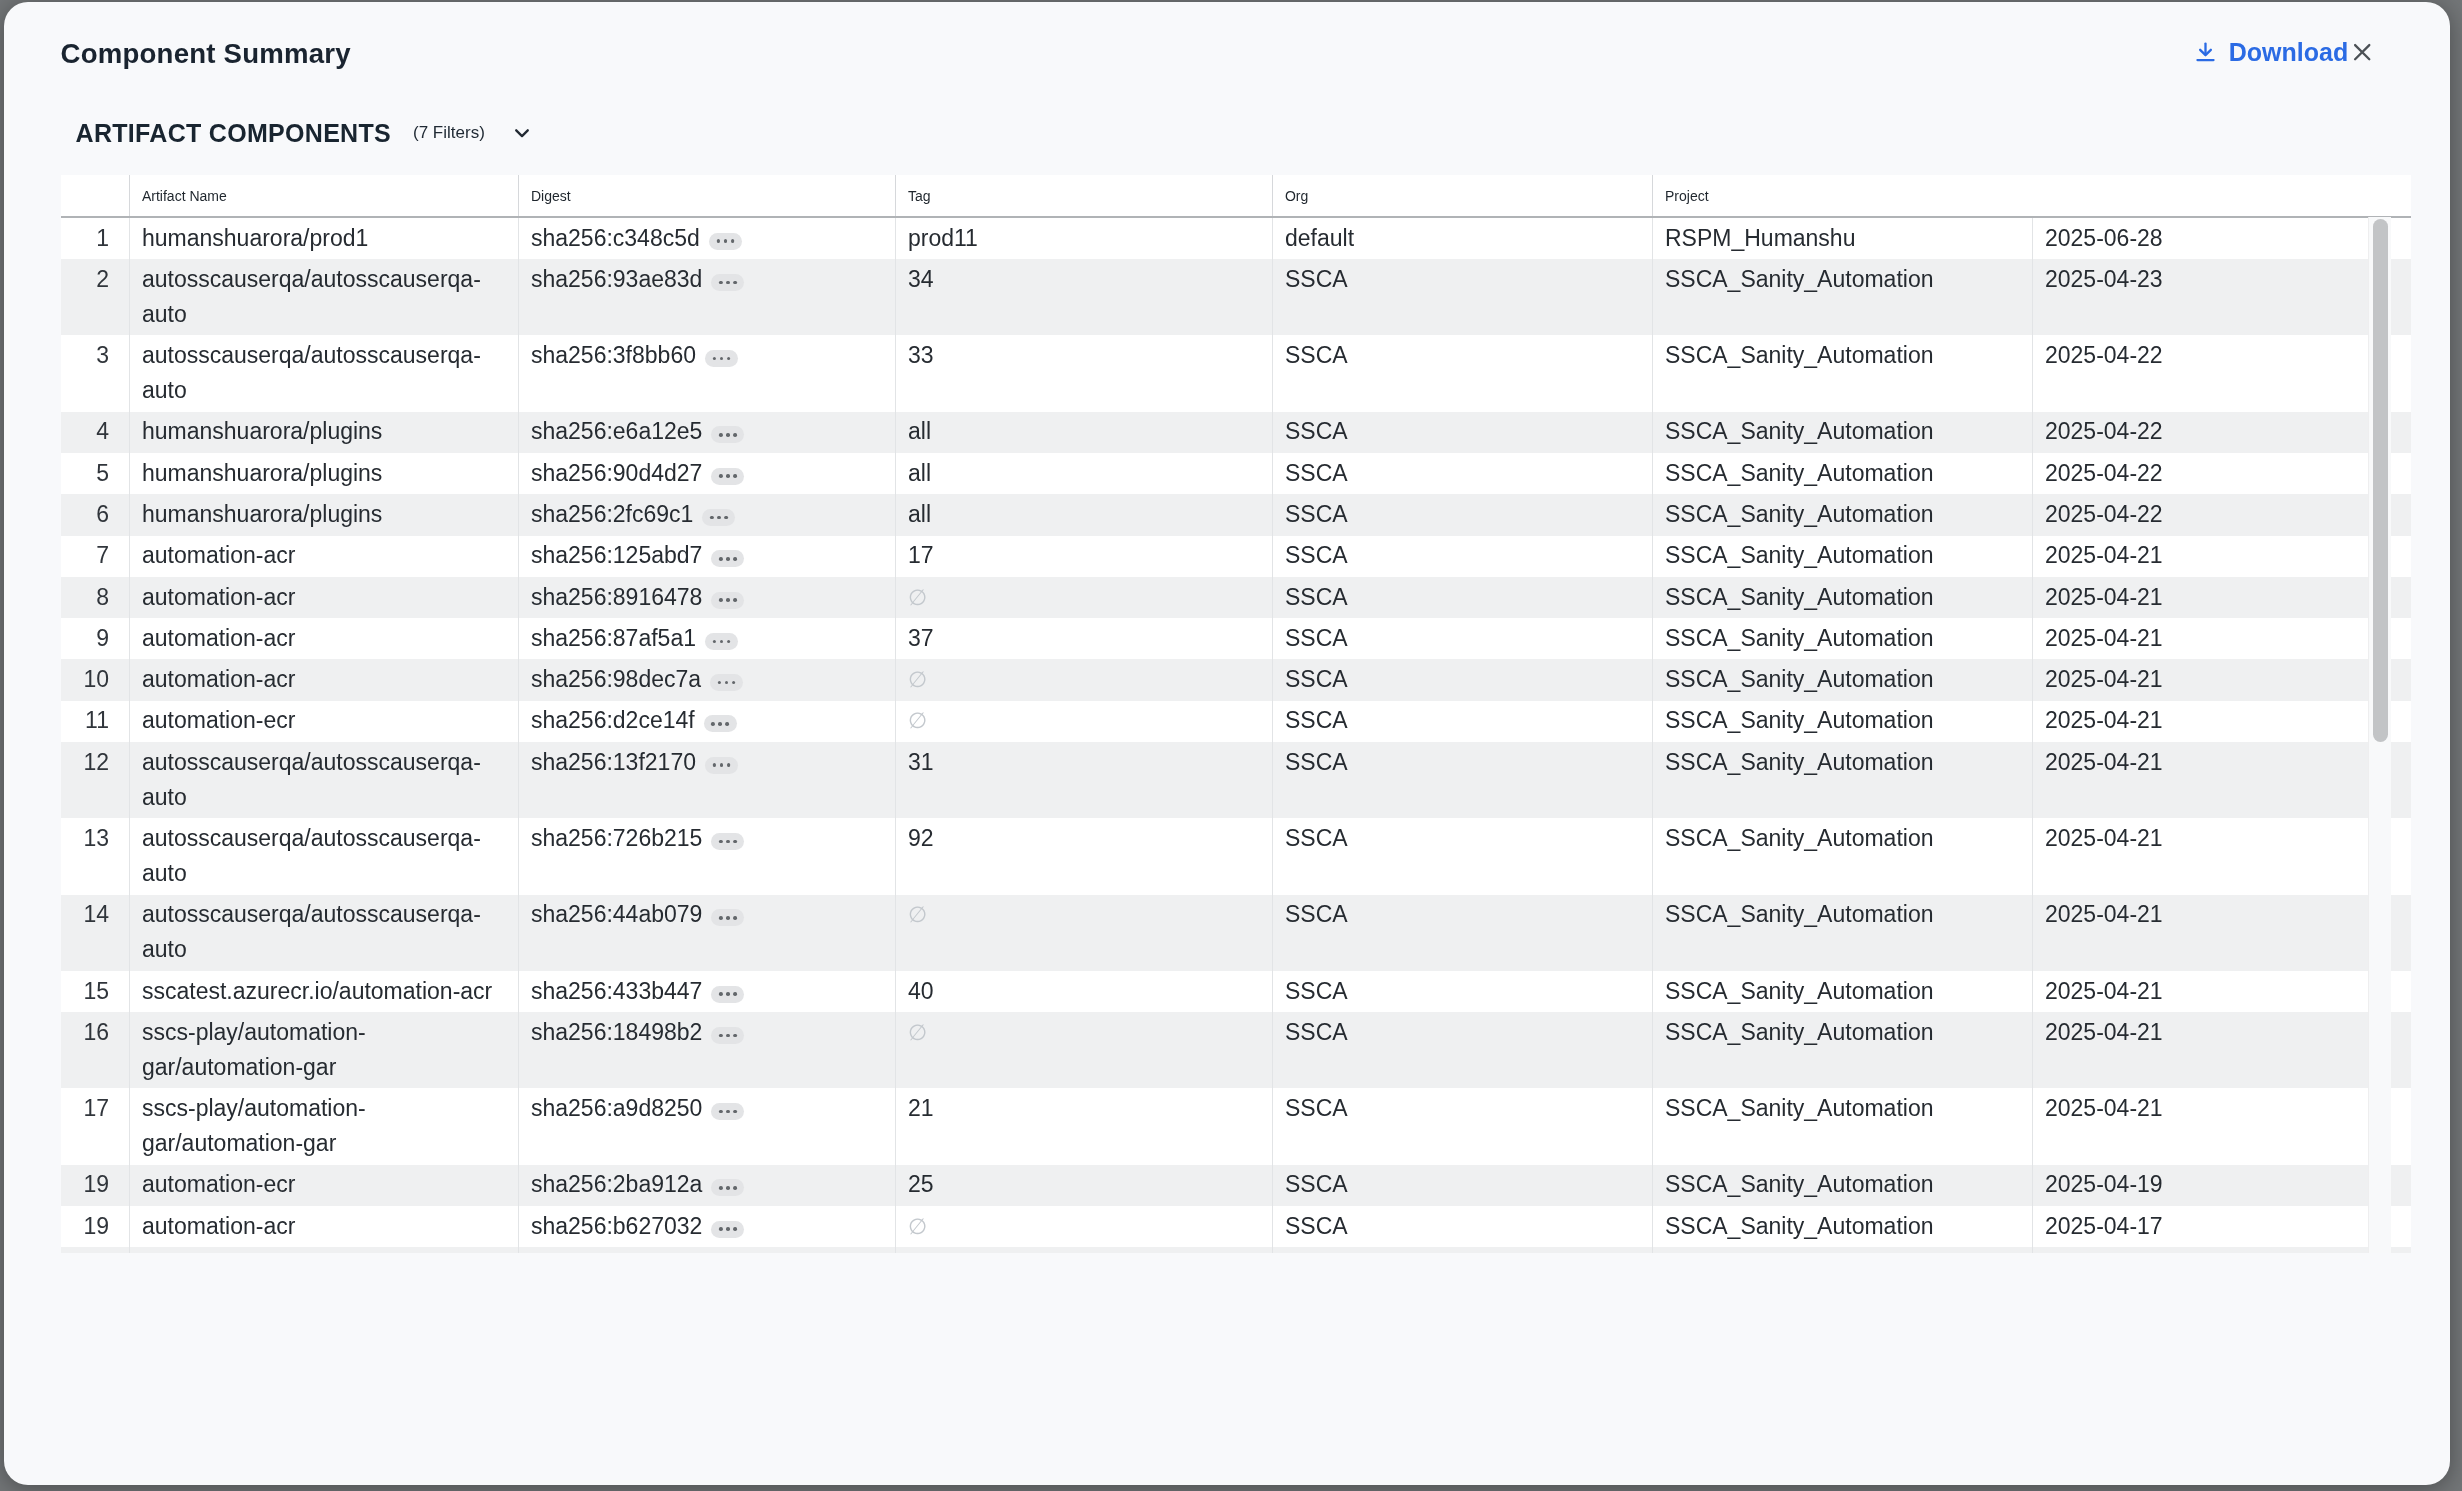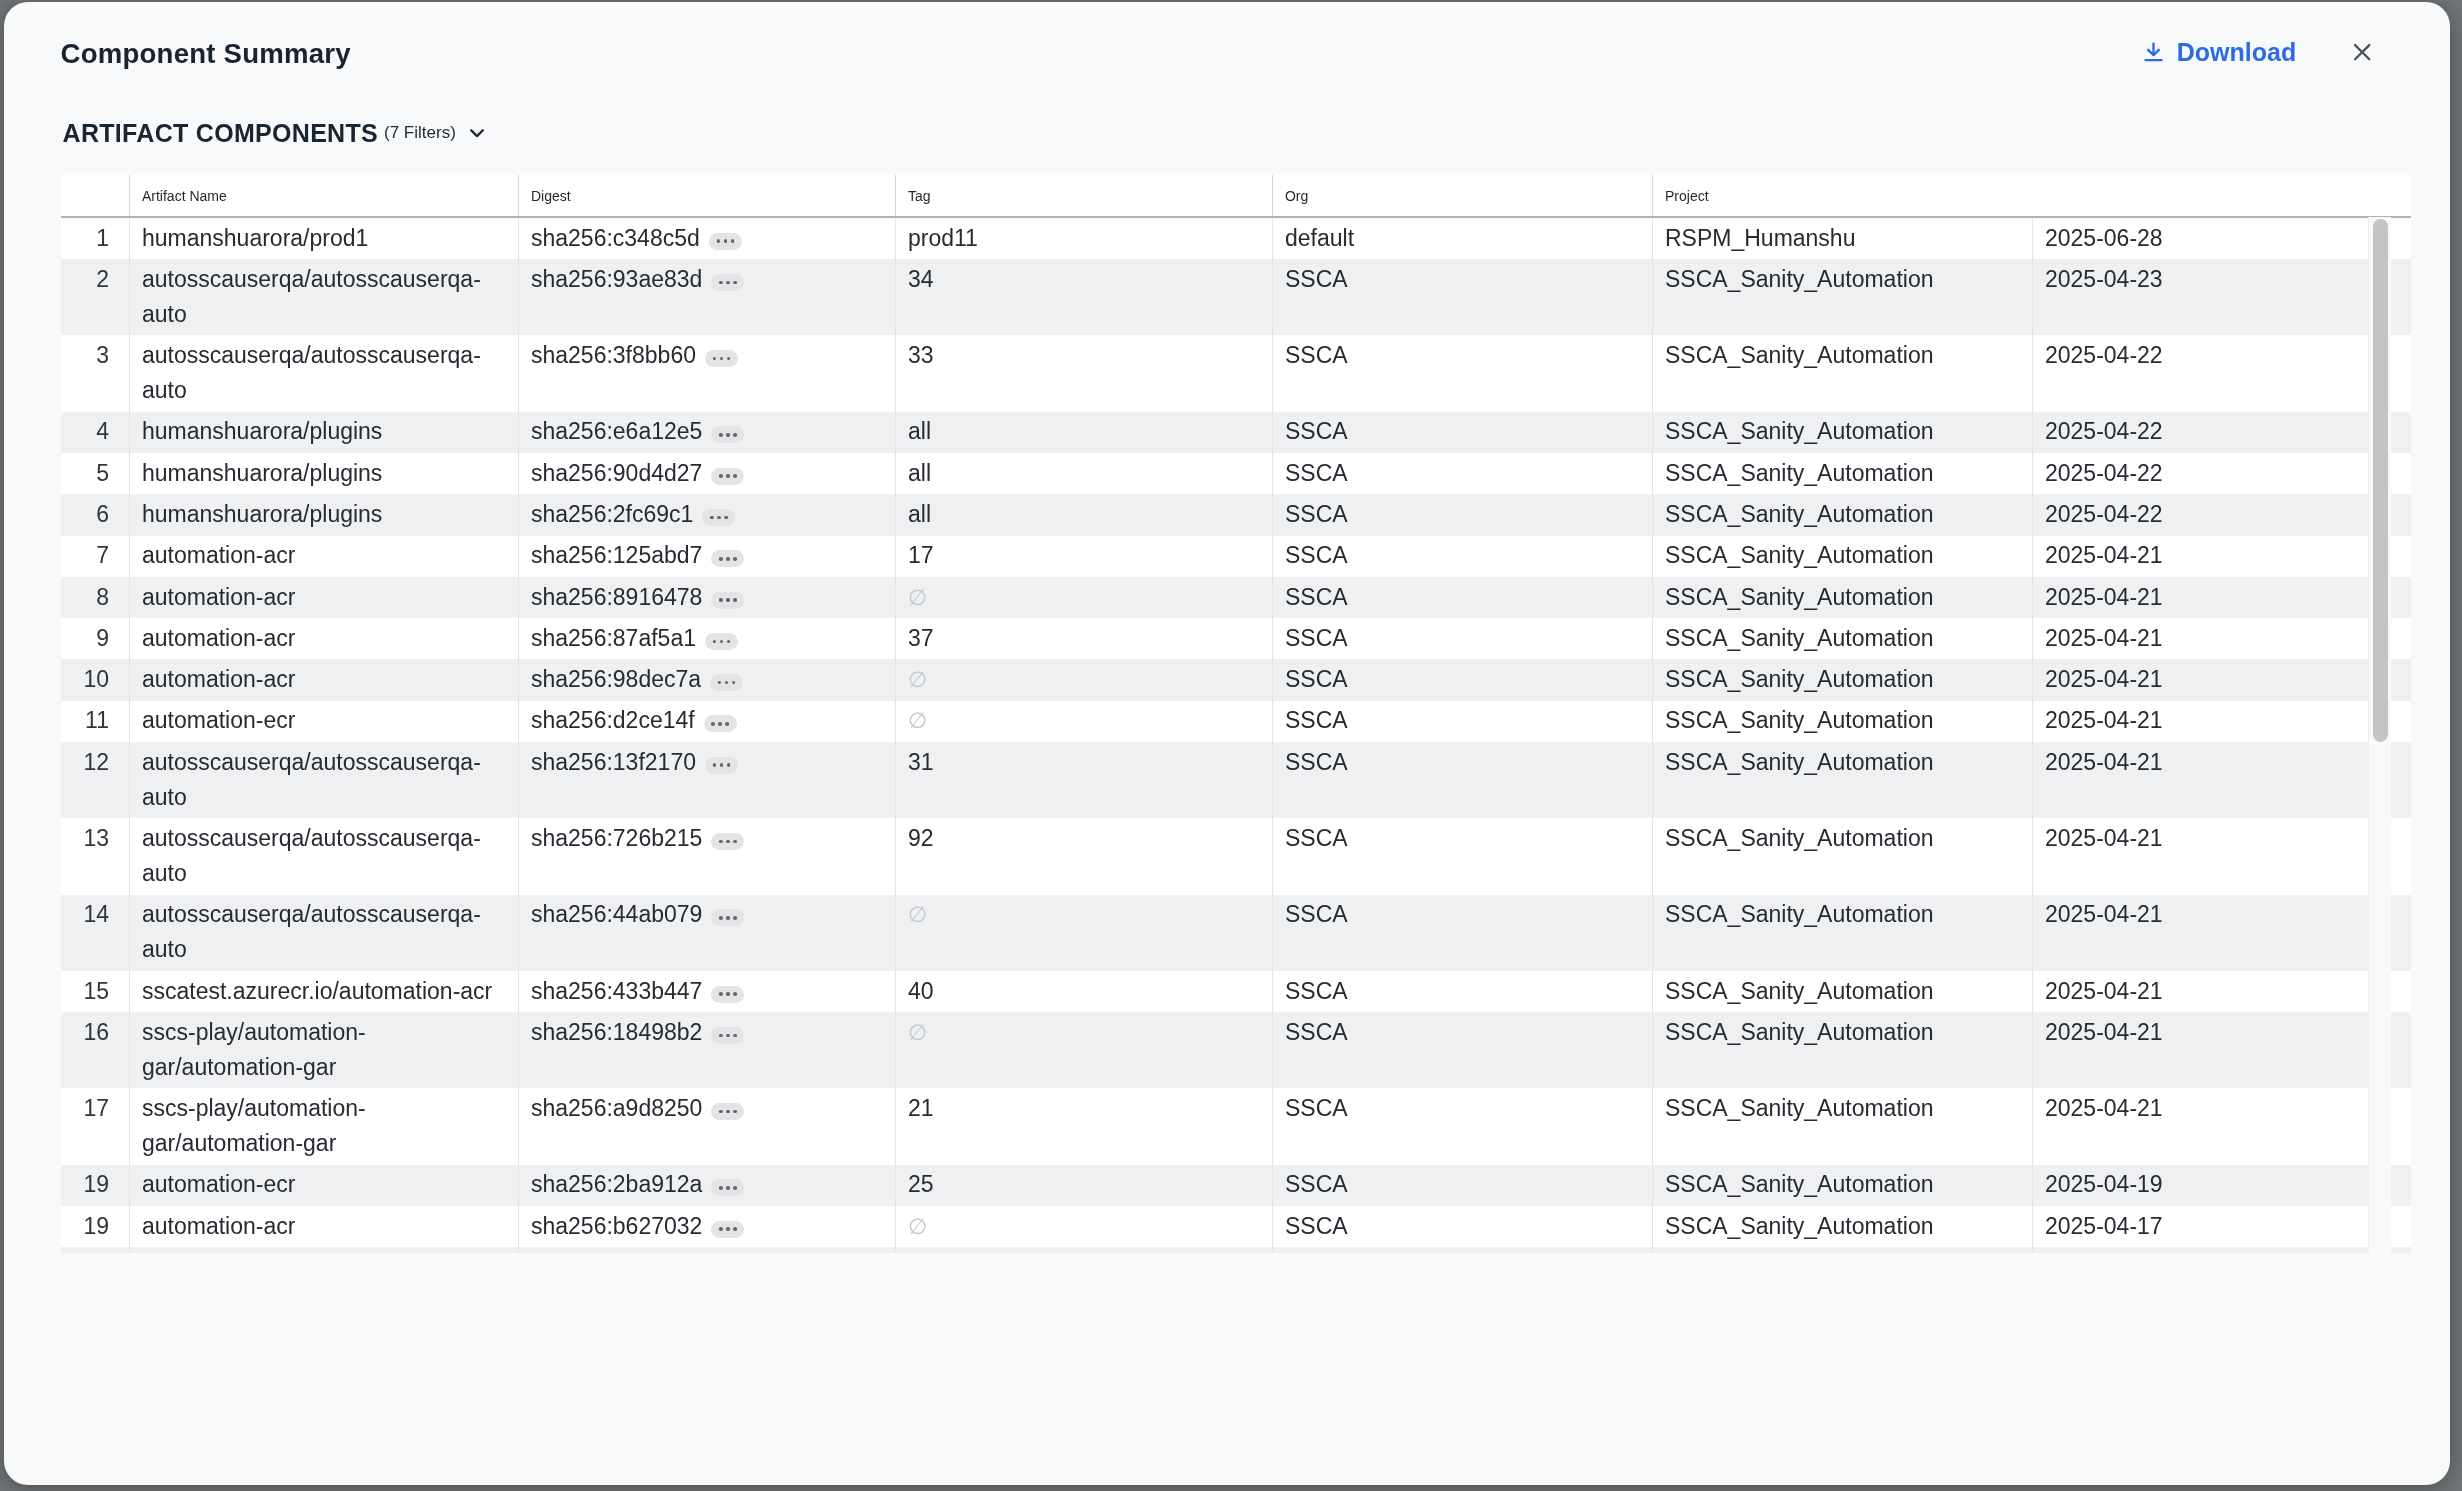--- a/index.html
+++ b/index.html
@@ -14,30 +14,30 @@
     background:#f8f9fb; border-radius:24px;
     box-shadow:0 3.6px 25px rgba(0,0,0,.35);
     overflow:hidden;
   }
   .page-title {
     position:absolute; left:57px; top:36px;
     font-size:27.6px; font-weight:bold; color:#1a2430; letter-spacing:0.2px;
   }
   .header-right {
     position:absolute; top:36px; right:73px;
-    display:flex; align-items:center; gap:52px;
+    display:flex; align-items:center; 
   }
   .download-btn {
     display:flex; align-items:center; gap:10.7px;
     color:#2b6be4; font-size:25px; font-weight:600; cursor:pointer;
   }
   .close-btn { display:flex; align-items:center; cursor:pointer; }
   .section-header {
-    position:absolute; left:59px; top:117px;
-    display:flex; align-items:center; gap:6px;
+    position:absolute; left:72px; top:117px;
+    display:flex; align-items:center; gap:22px;
   }
   .section-title { font-size:25px; font-weight:bold; color:#192530; letter-spacing:0.3px; }
   .section-filters { font-size:17px; color:#1f2933; }
   .section-chevron { margin-left:3.6px; display:flex; align-items:center; cursor:pointer; }
 
   .table-wrap {
     position:absolute; left:57px; top:173px; width:2350px; height:1078px;
     background:#ffffff; overflow:hidden;
   }
   .tr {

